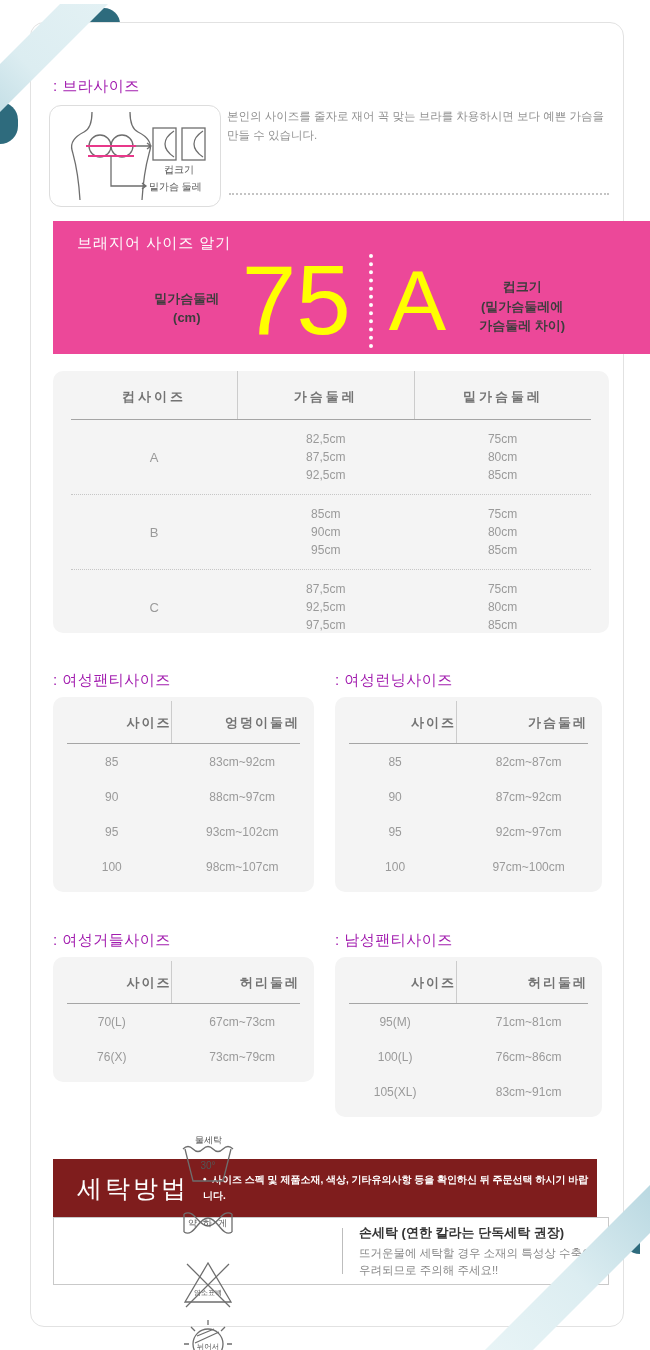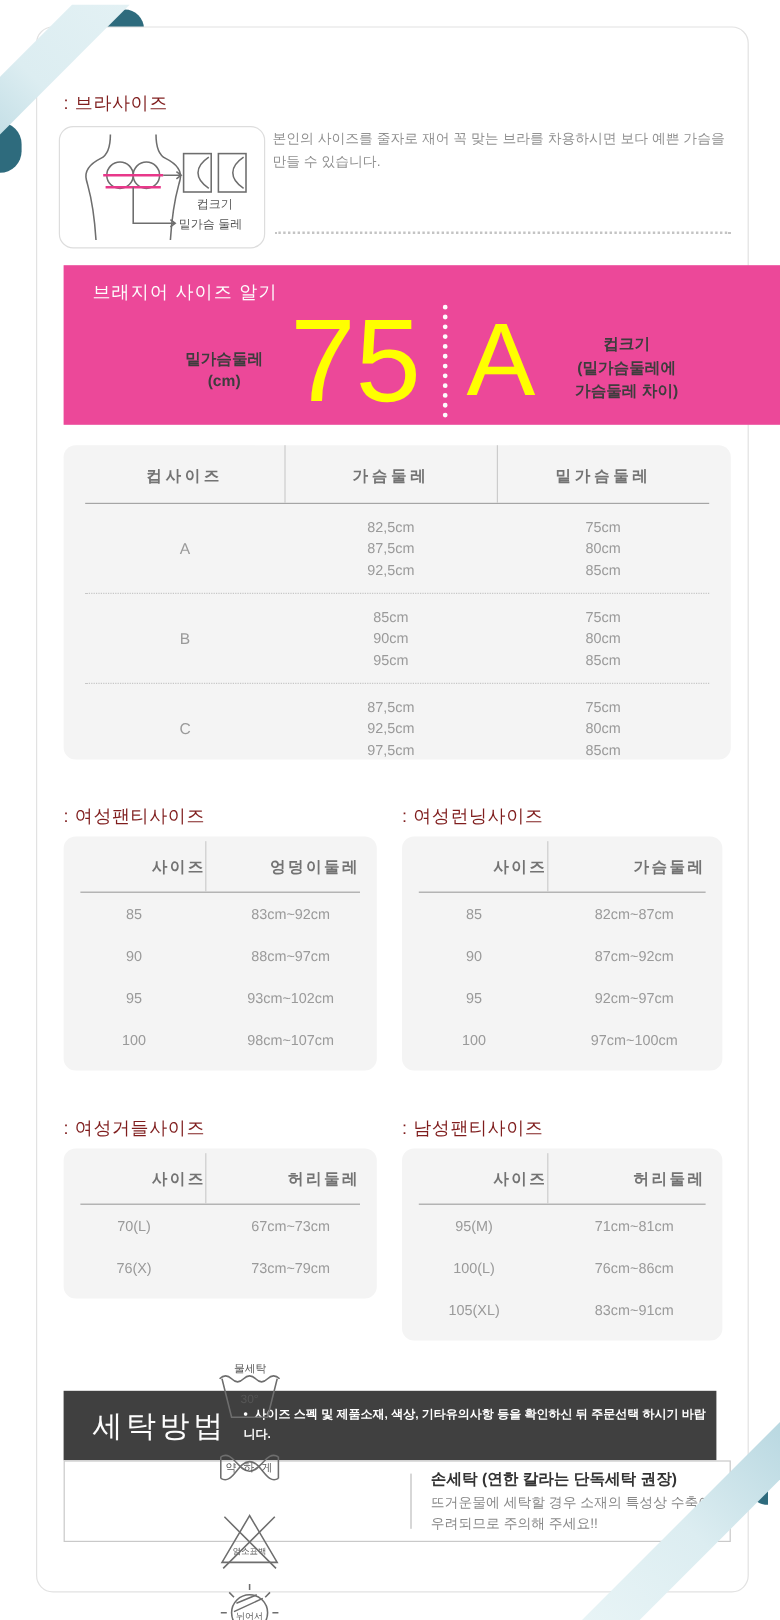--- a/index.html
+++ b/index.html
@@ -8,21 +8,21 @@
   
   .tab{position:absolute;background:#2e6b7d;z-index:0;}
   .tab-top{left:86px;top:8px;width:34px;height:16px;border-radius:17px 17px 0 0;}
   .tab-left{left:0;top:102px;width:18px;height:42px;border-radius:0 21px 21px 0;}
   .tab-right{left:622px;top:1212px;width:18px;height:42px;border-radius:21px 0 0 21px;}
   .tab-bottom{left:506px;top:1318px;width:44px;height:16px;border-radius:0 0 22px 22px;}
   .ribbon{position:absolute;z-index:2;pointer-events:none;}
   
   .card{position:absolute;left:30px;top:22px;width:592px;height:1303px;background:#fff;
         border:1px solid #e2e2e2;border-radius:14px;z-index:1;}
-  .sec-title{position:absolute;font-size:15px;color:#7f1d1d;letter-spacing:.5px;}
+  .sec-title{position:absolute;font-size:15px;color:#a21caf;letter-spacing:.5px;}
   
   .illus{position:absolute;left:18px;top:82px;width:170px;height:100px;border:1px solid #ddd;border-radius:12px;background:#fff;}
   .desc{position:absolute;left:196px;top:84px;width:386px;font-size:11.5px;color:#909090;line-height:1.62;}
   .desc p{margin:0;}
   .dots-hr{position:absolute;left:198px;top:170px;width:380px;border-top:2px dotted #c4c4c4;}
   
   .banner{position:absolute;left:22px;top:198px;width:620px;height:133px;background:#ec4899;}
   .banner-title{position:absolute;left:24px;top:13px;color:#fdfdfd;font-size:15px;letter-spacing:1px;}
   .banner-row{position:absolute;left:0;right:0;top:26px;bottom:0;display:flex;align-items:center;justify-content:center;}
   .b-left{width:106px;text-align:center;font-size:13px;font-weight:bold;color:#3d3d3d;line-height:1.45;margin-top:16px;}
@@ -45,21 +45,21 @@
   .stable{position:absolute;background:#f4f4f4;border-radius:10px;padding:4px 0 8px;}
   .st-head{display:flex;margin:0 14px;border-bottom:1px solid #a5a5a5;}
   .st-head .hc{padding:13px 0 11px;text-align:right;font-weight:bold;font-size:13px;color:#737373;letter-spacing:2px;}
   .st-head .h0{width:45%;border-right:1px solid #ccc;}
   .st-head .h1{width:55%;}
   .stable .row{display:flex;padding:11px 0 10px;}
   .stable .cell{text-align:center;font-size:12px;color:#9a9a9a;}
   .stable .c0{width:45%;}
   .stable .c1{width:55%;}
   
-  .wash-bar{position:absolute;left:22px;top:1136px;width:544px;height:58px;background:#404040;display:flex;align-items:center;}
+  .wash-bar{position:absolute;left:22px;top:1136px;width:544px;height:58px;background:#7f1d1d;display:flex;align-items:center;}
   .wb-title{font-size:25px;color:#fdfdfd;letter-spacing:3px;margin:0 14px 0 24px;white-space:nowrap;}
   .wb-notes{font-size:10px;color:#fff;font-weight:bold;line-height:1.6;}
   .wb-notes .note::before{content:"\2022\00a0\00a0";}
   .wash-box{position:absolute;left:22px;top:1194px;width:556px;height:68px;background:#fff;border:1px solid #c9c9c9;
             display:flex;align-items:center;box-sizing:border-box;}
   .wicons{display:flex;align-items:center;gap:7px;padding-left:20px;width:288px;box-sizing:border-box;flex-direction:column;}
   .wdivider{width:1px;height:46px;background:#bdbdbd;}
   .winfo{padding-left:16px;}
   .winfo-title{font-size:13px;font-weight:bold;color:#333;margin-bottom:3px;}
   .winfo-line{font-size:11.5px;color:#888;line-height:1.45;}

